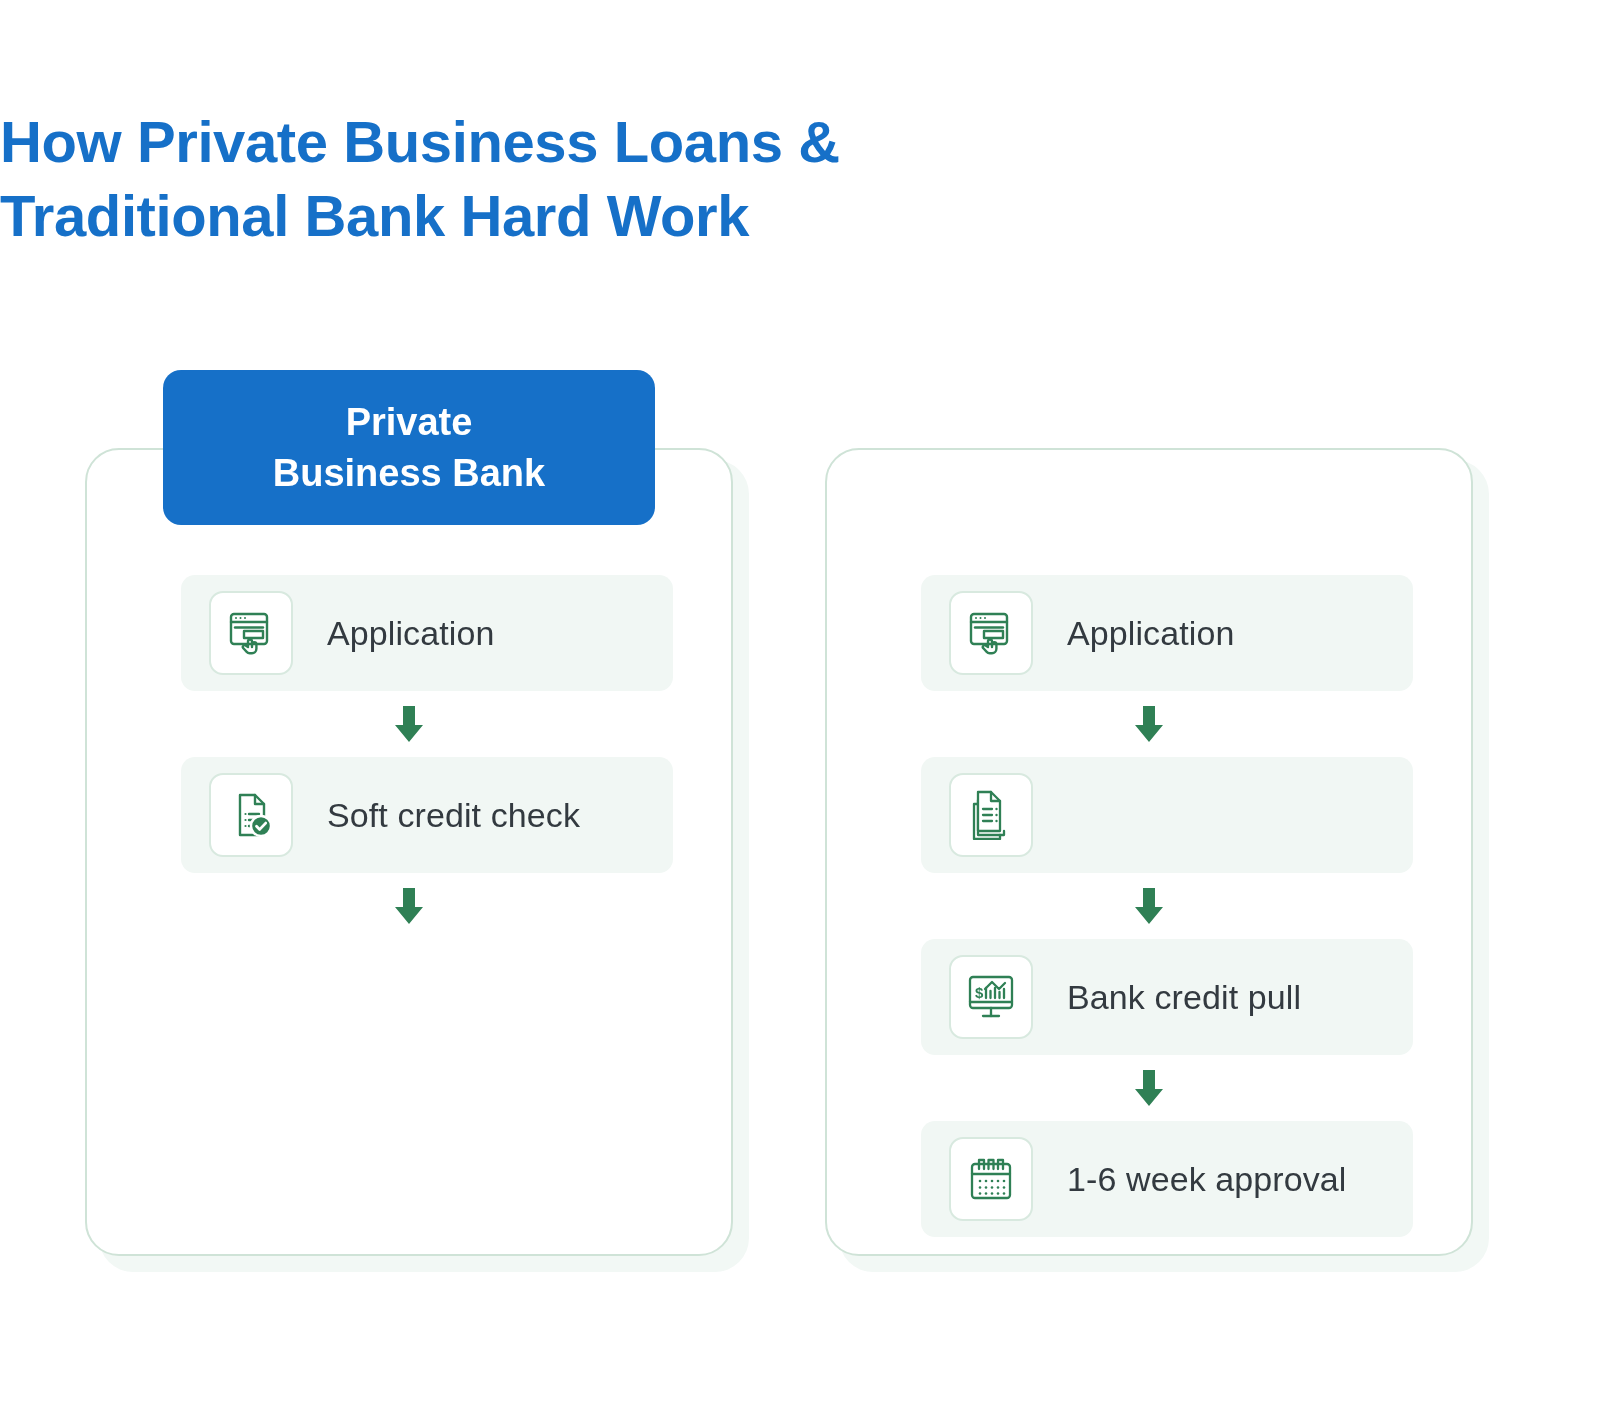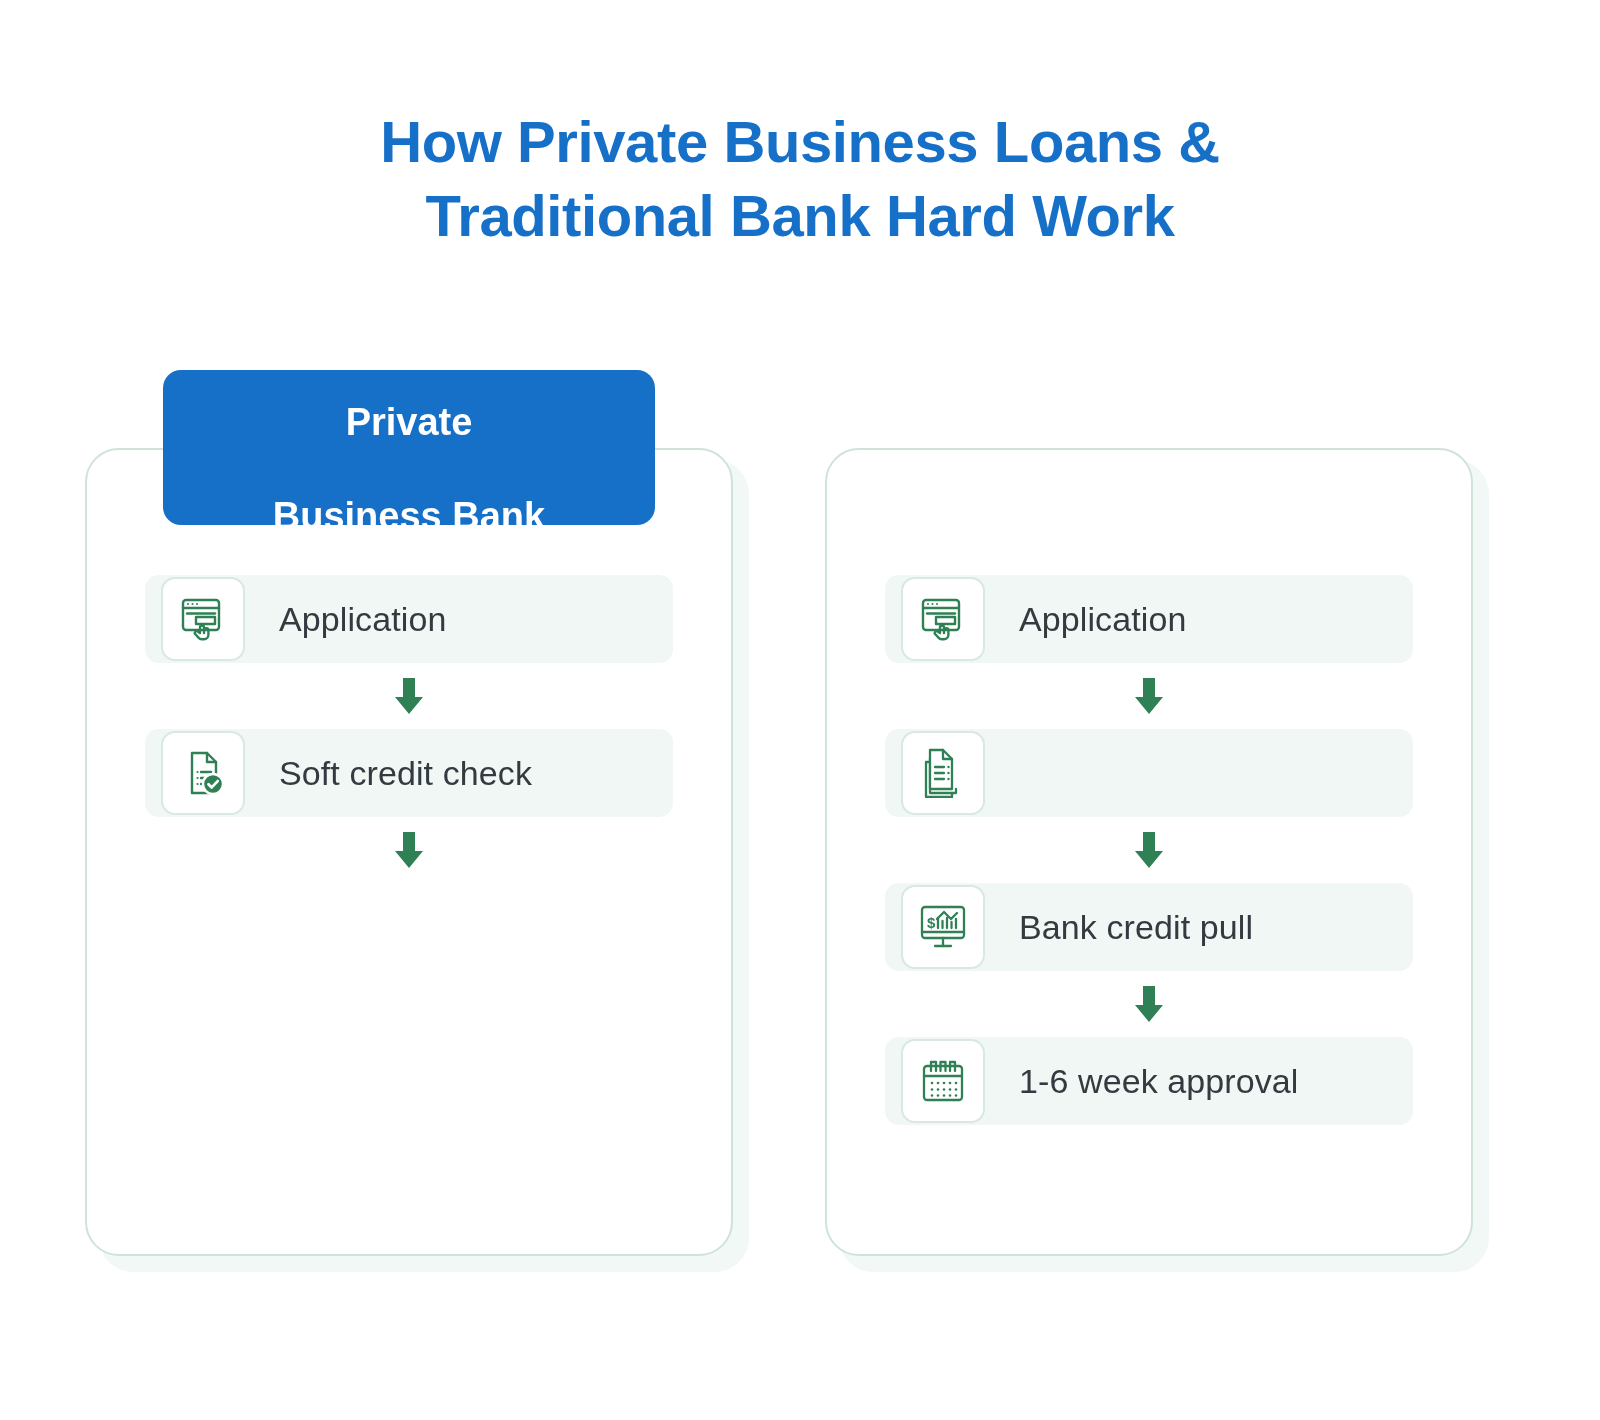--- a/index.html
+++ b/index.html
@@ -14,21 +14,21 @@
     overflow: hidden;
     position: relative;
   }
 
   
   .page-title {
     position: absolute;
     top: 105px;
     left: 0;
     width: 1600px;
-    text-align: center;
+    text-align: left;
     color: #1670c8;
     font-size: 58px;
     font-weight: bold;
     line-height: 1.28;
     letter-spacing: -0.4px;
   }
   .page-title .line {
     display: block;
   }
 
@@ -86,37 +86,38 @@
     font-size: 38px;
     font-weight: bold;
     line-height: 1.33;
     display: flex;
     flex-direction: column;
     align-items: center;
     justify-content: center;
     text-align: center;
     box-sizing: border-box;
   }
-  .card-tab .tline { display: block; margin-top: 43px; }
+  .card-tab .tline { display: block; }
 
   
   .steps {
     position: absolute;
     top: 205px;
     left: 60px;
     width: 528px;
   }
   .step-row {
-    height: 88px;
+    height: 116px;
     background: #f1f7f4;
     border-radius: 14px;
     display: flex;
     align-items: center;
-    padding-left: 16px;
+    padding-left: 28px;
     box-sizing: border-box;
+    margin-left: 36px;
   }
   .icon-box {
     width: 84px;
     height: 84px;
     background: #ffffff;
     border: 2px solid #d8e9df;
     border-radius: 14px;
     display: flex;
     align-items: center;
     justify-content: center;

